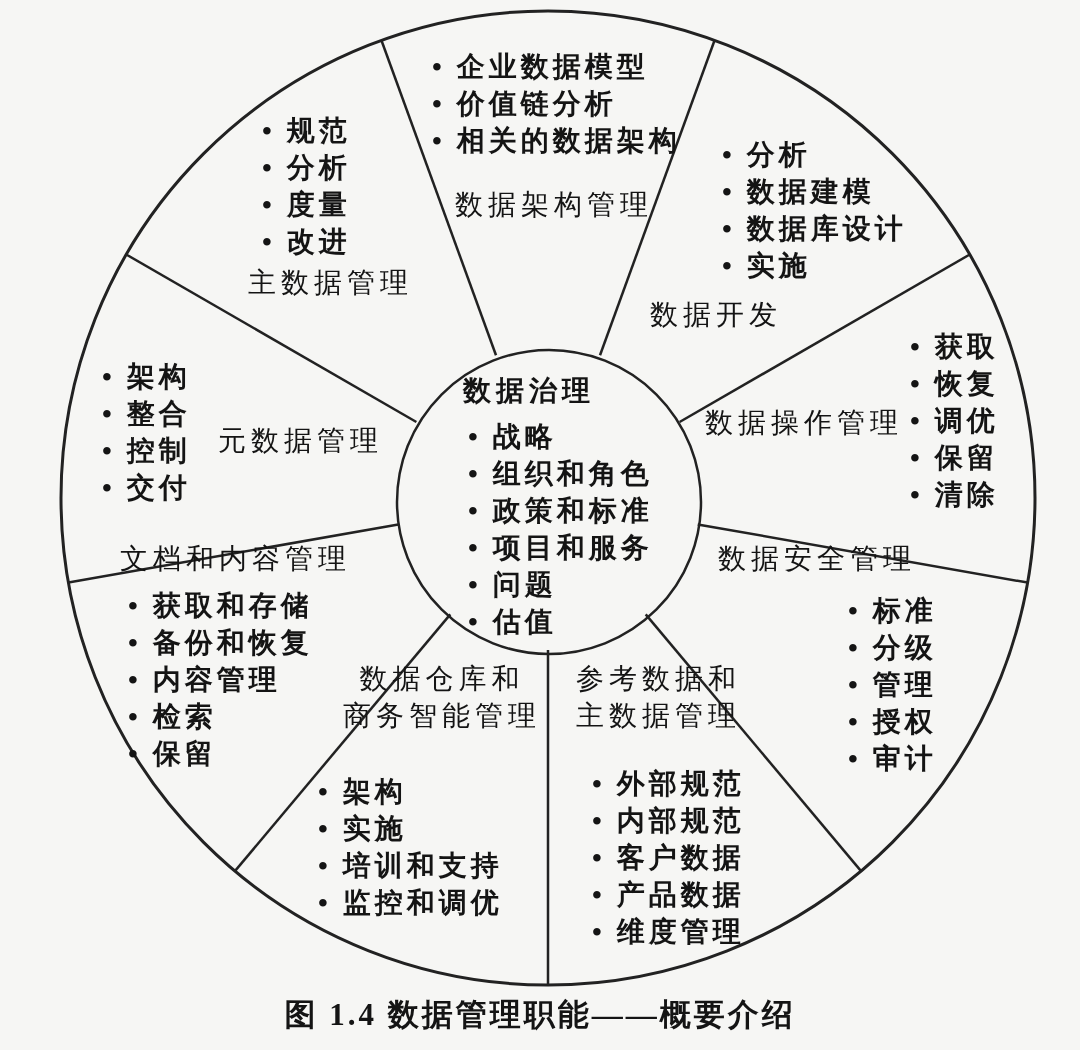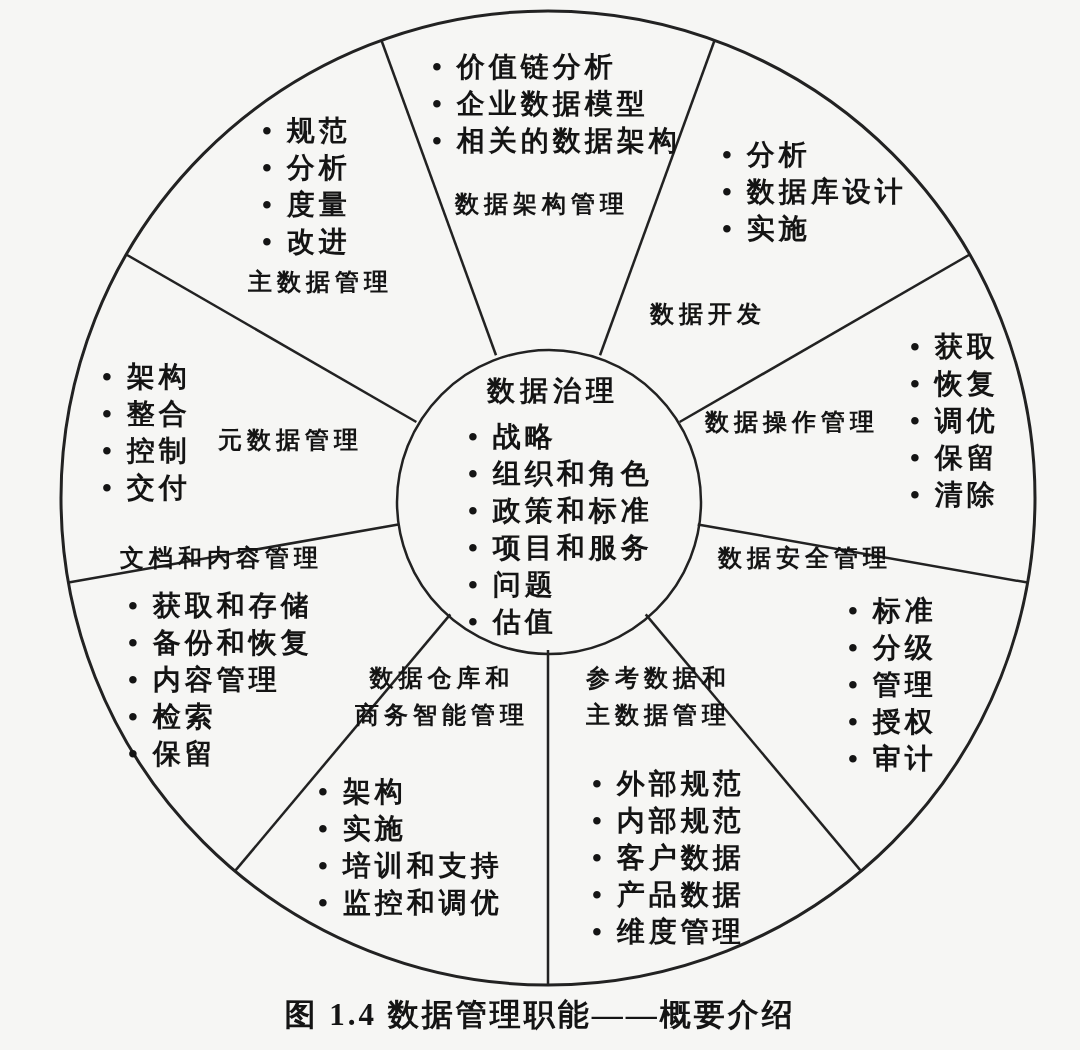--- a/index.html
+++ b/index.html
@@ -7,21 +7,21 @@
     width:1080px;height:1050px;
     background:#f6f6f4;
     font-family:"Liberation Serif","DejaVu Serif",serif;
     color:#141414;
     overflow:hidden;
   }
   #stage{position:relative;width:1080px;height:1050px;}
   svg{position:absolute;left:0;top:0;}
   .stitle{
     position:absolute;
-    font-size:24px;font-weight:700;
+    font-size:28px;font-weight:400;
     letter-spacing:5px;
     white-space:pre-line;
     line-height:37px;
   }
   .stitle.centered{text-align:center;}
   .items{
     position:absolute;list-style:none;margin:0;padding:0;
     font-size:28px;font-weight:600;letter-spacing:4px;
   }
   .items li{line-height:37px;white-space:nowrap;}
@@ -49,39 +49,40 @@
       <line x1="697.7" y1="524.4" x2="1027.6" y2="582.6"></line>
       <line x1="645.7" y1="614.4" x2="861.1" y2="871.1"></line>
       <line x1="548" y1="650" x2="548" y2="985"></line>
       <line x1="450.3" y1="614.4" x2="234.9" y2="871.1"></line>
       <line x1="398.3" y1="524.4" x2="68.4" y2="582.6"></line>
       <line x1="416.4" y1="422.0" x2="126.2" y2="254.5"></line>
       <line x1="496.0" y1="355.2" x2="381.4" y2="40.3"></line>
     </g>
   </svg>
 
-  <div class="ctitle" style="left:463px;top:372px;width:180px;text-align:center;">数据治理</div>
+  <div class="ctitle" style="left:463px;top:372px;width:180px;">数据治理</div>
   <ul class="items" style="left:468px;top:418px;">
     <li>战略</li>
     <li>组织和角色</li>
     <li>政策和标准</li>
     <li>项目和服务</li>
     <li>问题</li>
     <li>估值</li>
   </ul>
 
   <ul class="items" style="left:432px;top:48px;">
+    <li>企业数据模型</li>
     <li>价值链分析</li>
-    <li>企业数据模型</li>
     <li>相关的数据架构</li>
   </ul>
   <div class="stitle" style="left:455px;top:186px;">数据架构管理</div>
 
   <ul class="items" style="left:722px;top:136px;">
     <li>分析</li>
+    <li>数据建模</li>
     <li>数据库设计</li>
     <li>实施</li>
   </ul>
   <div class="stitle" style="left:650px;top:296px;">数据开发</div>
 
   <div class="stitle" style="left:705px;top:404px;">数据操作管理</div>
   <ul class="items" style="left:910px;top:328px;">
     <li>获取</li>
     <li>恢复</li>
     <li>调优</li>

